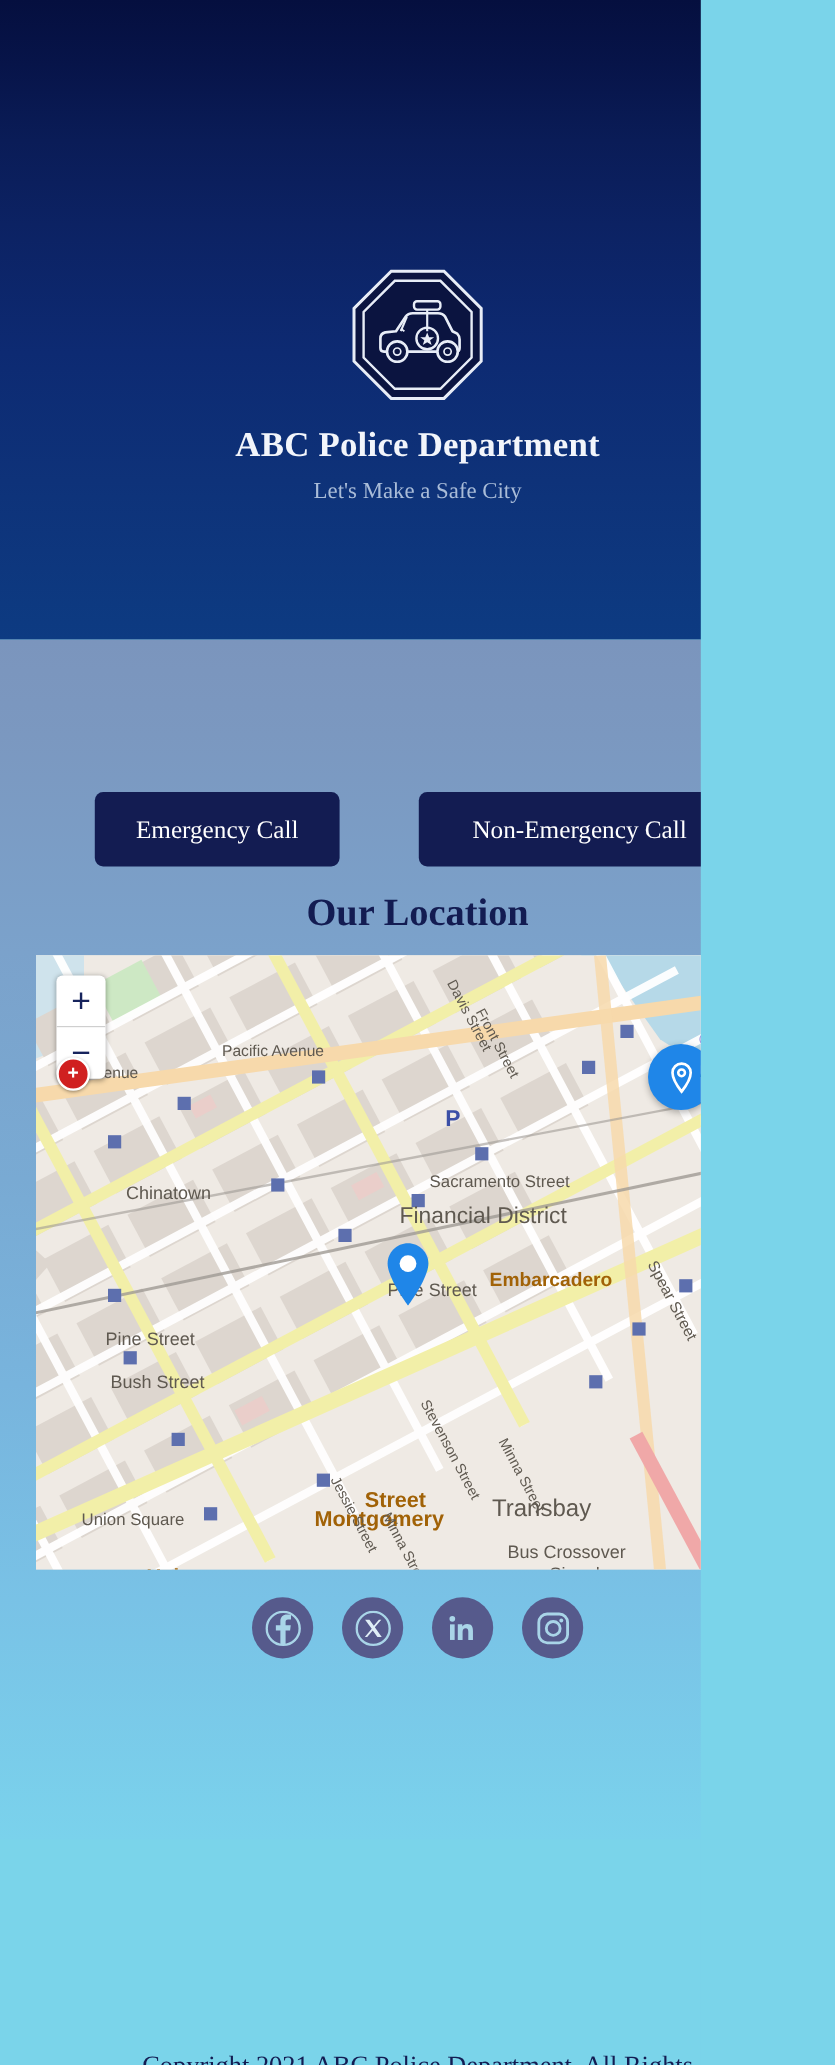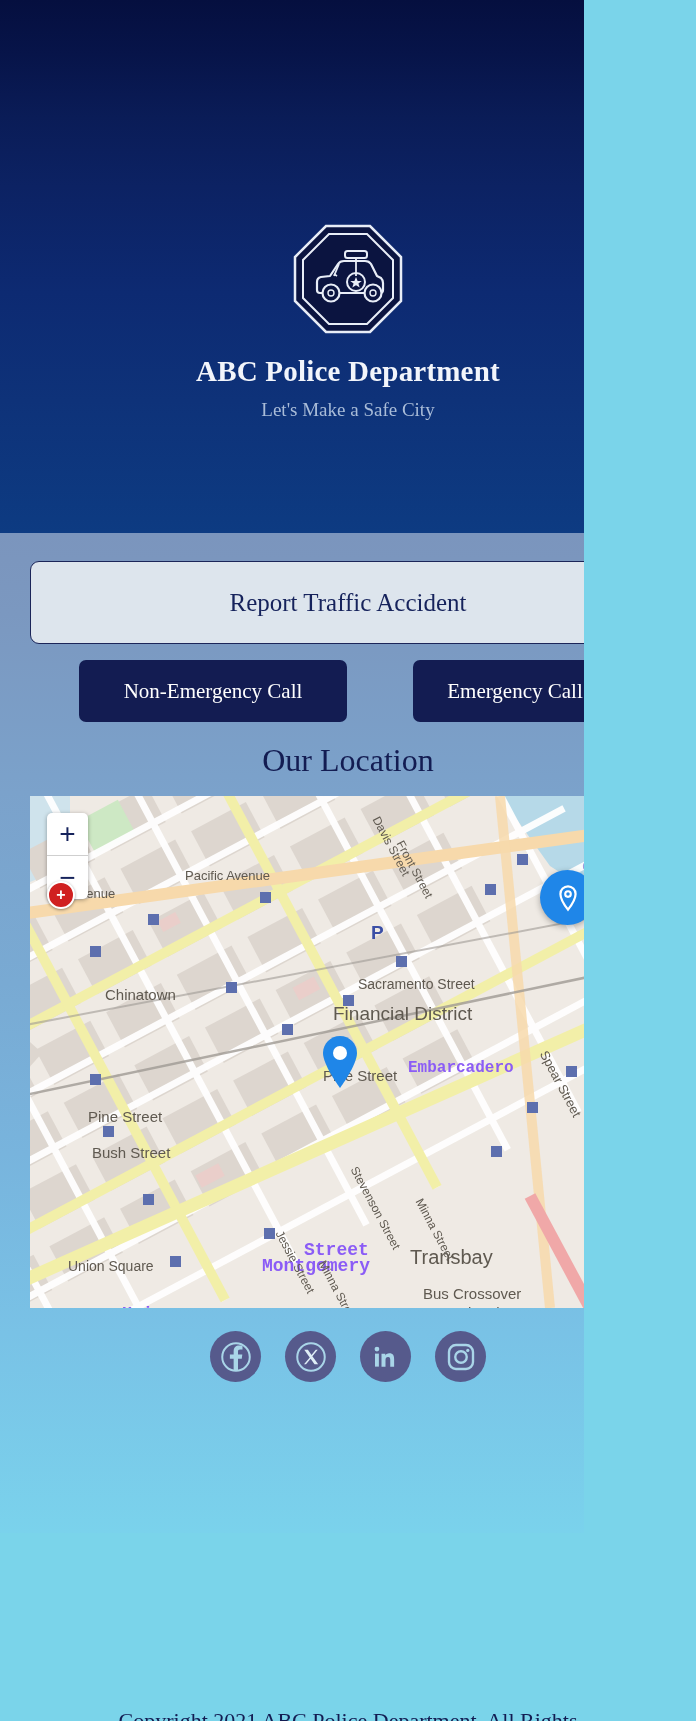--- a/index.html
+++ b/index.html
@@ -132,21 +132,21 @@
   .call-btn.emergency { width: 204px; }
   .call-btn.non-emergency { width: 268px; }
 
   .section-heading {
     position: absolute;
     top: 209px;
     left: 0;
     width: 100%;
     text-align: center;
     font-family: "Liberation Serif", serif;
-    font-weight: normal;
+    font-weight: bold;
     font-size: 32px;
     color: #131c52;
   }
 
   
   .map {
     position: absolute;
     top: 263px;
     left: 30px;
     width: 582px;
@@ -178,23 +178,22 @@
   .blocks { position: absolute; inset: 0; }
 
   .map-label {
     position: absolute;
     font-family: "Liberation Sans", sans-serif;
     color: #7b6f63;
     white-space: nowrap;
     pointer-events: none;
   }
   .map-label.blue {
-    color: #8b5cf6;
+    color: #a16207;
     font-weight: bold;
-    font-family: Liberation Mono, monospace;
   }
   .map-label.dark { color: #5f5950; }
 
   
   .zoom-ctl {
     position: absolute;
     top: 17px; left: 17px;
     width: 41px;
     background: #ffffff;
     border-radius: 5px;
@@ -360,30 +359,27 @@
       </svg>
     </div>
 
     <div class="hero-title">ABC Police Department</div>
 
     <div class="hero-tagline">Let's Make a Safe City</div>
   </div>
 
   <div class="body-section">
 
-    <div class="primary-btn">
-      <span>Report Traffic Accident</span>
-    </div>
 
     <div class="call-row">
+      <div class="call-btn emergency">
+        <span>Emergency Call</span>
+      </div>
       <div class="call-btn non-emergency">
         <span>Non-Emergency Call</span>
-      </div>
-      <div class="call-btn emergency">
-        <span>Emergency Call</span>
       </div>
     </div>
 
     <div class="section-heading">Our Location</div>
 
     <div class="map">
       <div class="map-canvas">
 
         <div class="water-top-right"></div>
         <div class="water-left"></div>

